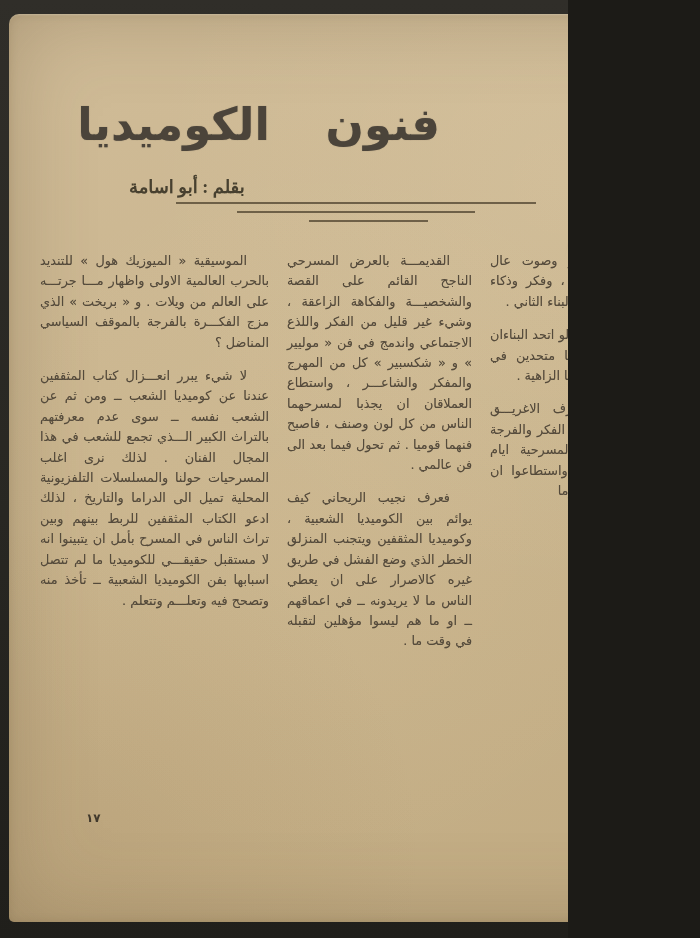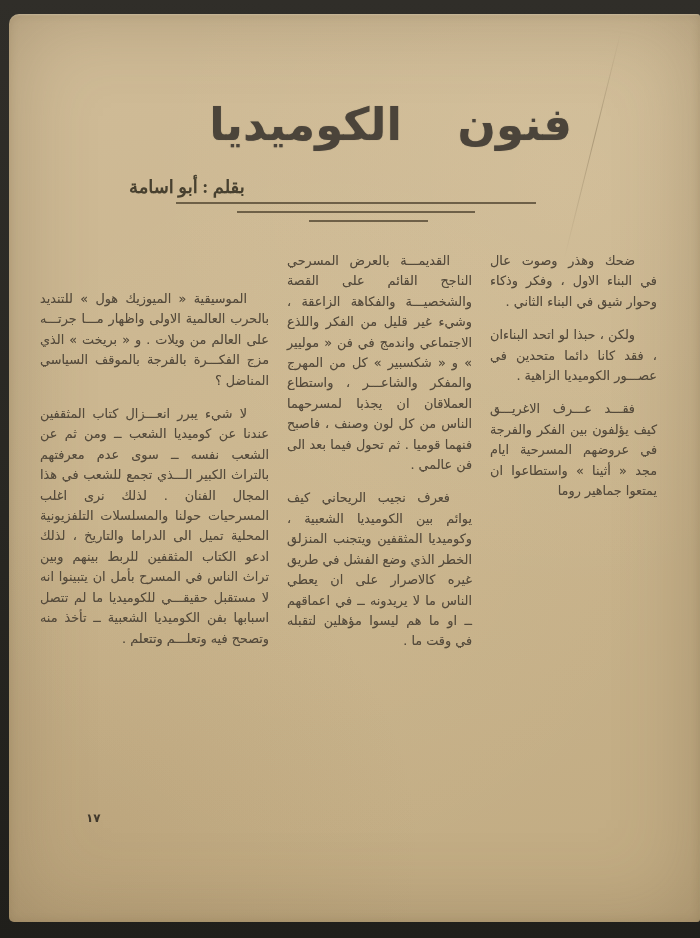--- a/index.html
+++ b/index.html
@@ -1,19 +1,19 @@
 <!DOCTYPE html>
 <html lang="ar"><head>
 <meta charset="utf-8">
 <style>
   * { margin: 0; padding: 0; box-sizing: border-box; }
   html, body { background: #1c1b17; }
   .scan {
     position: relative;
-    width: 700px;
+    width: 568px;
     height: 938px;
     background: linear-gradient(180deg, #302e29 0%, #282722 55%, #201f1b 100%);
     overflow: hidden;
     font-family: "DejaVu Sans", sans-serif;
     direction: rtl;
   }
   .paper {
     position: absolute;
     left: 9px; top: 14px;
     width: 691px; height: 908px;
@@ -71,21 +71,21 @@
   .col {
     direction: rtl;
     text-align: justify;
     font-size: 12.8px;
     line-height: 20.4px;
     color: #544a3b;
     text-shadow: 0 0 0.5px rgba(84,74,59,0.4);
   }
   .col-1 { width: 167px; }
   .col-2 { width: 185px; }
-  .col-3 { width: 229px; margin-top: 38px; }
+  .col-3 { width: 229px; }
   .col p { text-indent: 22px; margin-bottom: 13px; }
   .col p:last-child { margin-bottom: 0; }
   .page-number {
     position: absolute;
     top: 811px; left: 86px;
     font-size: 12px;
     font-weight: bold;
     color: #41392c;
   }
 </style>

